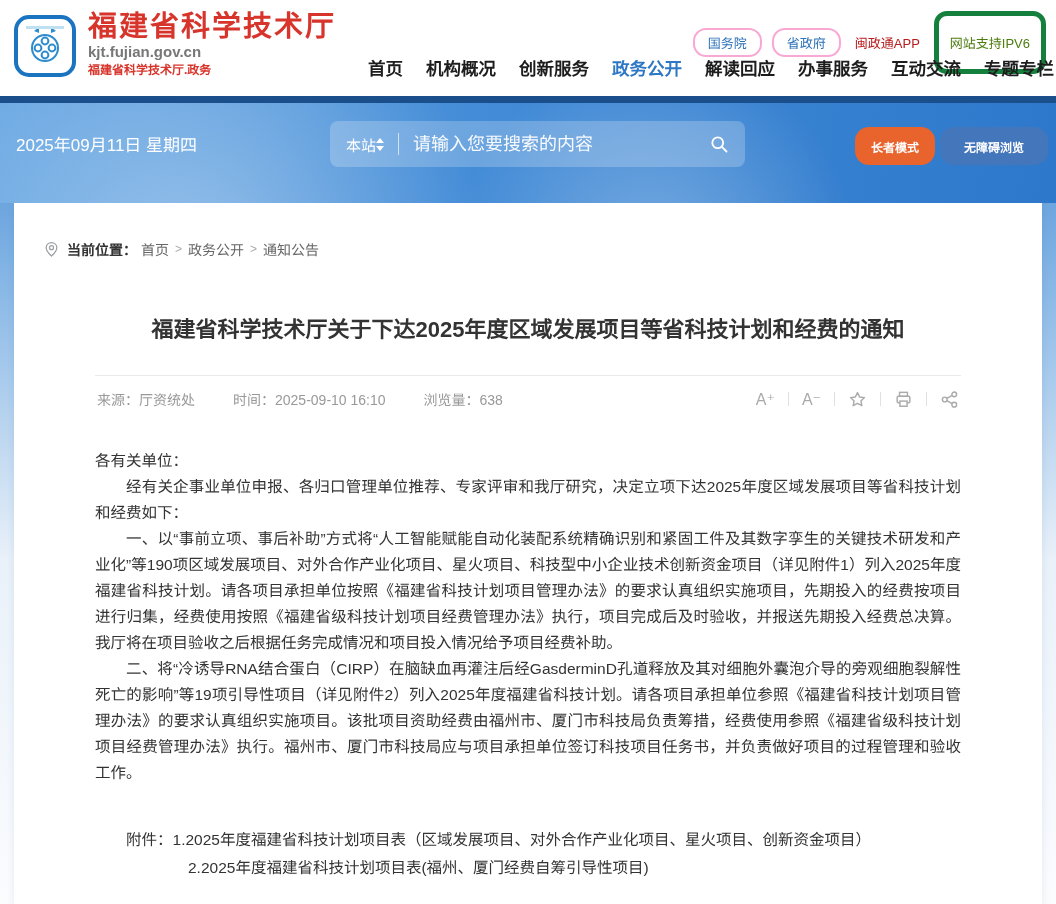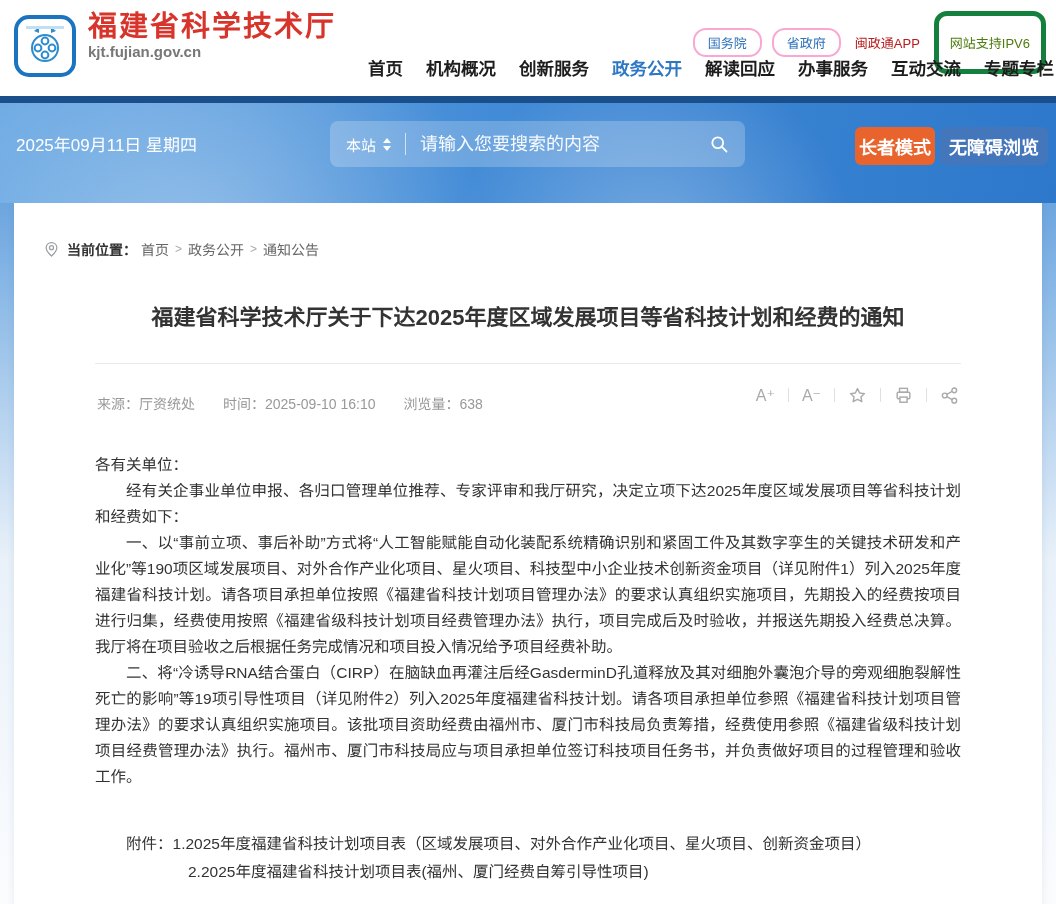--- a/index.html
+++ b/index.html
@@ -25,45 +25,45 @@
   
   .dark-strip { height:7px; background:#1a4f8c; }
   .banner { position:relative; height:100px;
     background:
       radial-gradient(circle at 18% 160%, rgba(255,255,255,0.38), rgba(255,255,255,0) 34%),
       radial-gradient(circle at 62% 150%, rgba(255,255,255,0.30), rgba(255,255,255,0) 30%),
       linear-gradient(100deg,#66a6e2 0%,#418ad6 48%,#2d78cb 100%); }
   .banner-date { position:absolute; left:16px; top:28px; color:#fff; font-size:17px; font-weight:500; }
   .search-box { position:absolute; left:330px; top:18px; width:415px; height:46px;
     background:rgba(255,255,255,0.22); border-radius:8px; display:flex; align-items:center; padding:0 16px; }
-  .search-scope { color:#fff; font-size:15px; cursor:pointer; display:flex; align-items:center; gap:7px; }
+  .search-scope { color:#fff; font-size:15px; cursor:pointer; display:flex; align-items:center; }
   .sort-arrows { display:inline-flex; flex-direction:column; gap:3px; }
   .sort-arrows .up { width:0; height:0; border:4px solid transparent; border-bottom:5px solid #fff; }
   .sort-arrows .dn { width:0; height:0; border:4px solid transparent; border-top:5px solid #fff; }
   .search-divider { width:1px; height:22px; background:rgba(255,255,255,0.65); margin:0 14px; }
   .search-input { flex:1; background:transparent; border:none; outline:none; color:#fff; font-size:18px; }
   .search-input::placeholder { color:rgba(255,255,255,0.95); }
   .search-btn { cursor:pointer; display:flex; align-items:center; }
-  .banner-btn { position:absolute; top:24px; height:38px; border:none; border-radius:6px;
-    color:#fff; font-size:18px; font-weight:bold; cursor:pointer; font-family:inherit; }
+  .banner-btn { position:absolute; top:24px; height:38px; border:none; border-radius:14px;
+    color:#fff; font-size:12px; font-weight:bold; cursor:pointer; font-family:inherit; }
   .elder-btn { right:121px; width:80px; background:#e8642c; }
   .access-btn { right:8px; width:108px; background:rgba(72,118,185,0.85);margin-left:38px; }
 
   
   .card { margin:0 14px; height:749px; background:#fff; box-shadow:0 2px 8px rgba(30,80,150,0.10); }
   .breadcrumb { display:flex; align-items:center; padding:36px 30px 0 30px; font-size:14px; color:#666; }
   .breadcrumb .crumb-label { font-weight:bold; color:#333; margin:0 4px 0 8px; }
   .breadcrumb .crumb-link { color:#666; cursor:pointer; }
   .breadcrumb .sep { color:#aaa; margin:0 6px; font-size:12px; }
 
   .article-inner { width:866px; margin:0 auto; }
-  .article-title { margin-top:40px; text-align:center; font-size:22px; font-weight:bold; color:#333; }
+  .article-title { margin-top:52px; text-align:center; font-size:22px; font-weight:bold; color:#333; }
   .meta-rule { margin-top:32px; border-top:1px solid #e9e9e9; }
   .meta-row { display:flex; justify-content:space-between; align-items:center; padding:13px 2px; }
-  .meta-left { display:flex; gap:28px; font-size:14px; color:#999;margin-top:16px; }
+  .meta-left { display:flex; gap:38px; font-size:14px; color:#999; }
   .meta-left b { font-weight:normal; color:#999; }
   .meta-tools { display:flex; align-items:center; gap:13px; color:#aaa; }
   .tool { font-size:16px; cursor:pointer; color:#aaa; display:flex; align-items:center; }
   .vdiv { width:1px; height:14px; background:#e0e0e0; }
 
   .article-body { margin-top:26px; font-size:15.5px; color:#333; line-height:26px; text-align:justify; }
   .para { text-indent:2em; }
   .para.no-indent { text-indent:0; }
   .attachments { margin-top:40px; line-height:28px; }
   .attach-line1 { text-indent:2em; }
@@ -83,20 +83,21 @@
       <circle cx="31" cy="40" r="3.4" fill="none" stroke="#2e8ccd" stroke-width="2"></circle>
       <circle cx="24" cy="33" r="3.4" fill="none" stroke="#2e8ccd" stroke-width="2"></circle>
       <circle cx="38" cy="33" r="3.4" fill="none" stroke="#2e8ccd" stroke-width="2"></circle>
       <path d="M20 16 l5 -4 v6 z M42 16 l-5 -4 v6 z" fill="#2e8ccd"></path>
       <rect x="12" y="11" width="38" height="3" rx1="1" fill="#bfe0f2"></rect>
     </svg>
   </div>
   <div class="brand">
     <div class="brand-name">福建省科学技术厅</div>
     <div class="brand-url">kjt.fujian.gov.cn</div>
+    <div class="brand-sub">福建省科学技术厅.政务</div>
   </div>
   <div class="quick-links">
     <span class="pill-blue">国务院</span>
     <span class="pill-blue">省政府</span>
     <span class="plain-link">闽政通APP</span>
     <span class="pill-gray">网站支持IPV6</span>
   </div>
   <div class="main-nav">
     <span class="nav-item">首页</span>
     <span class="nav-item">机构概况</span>

